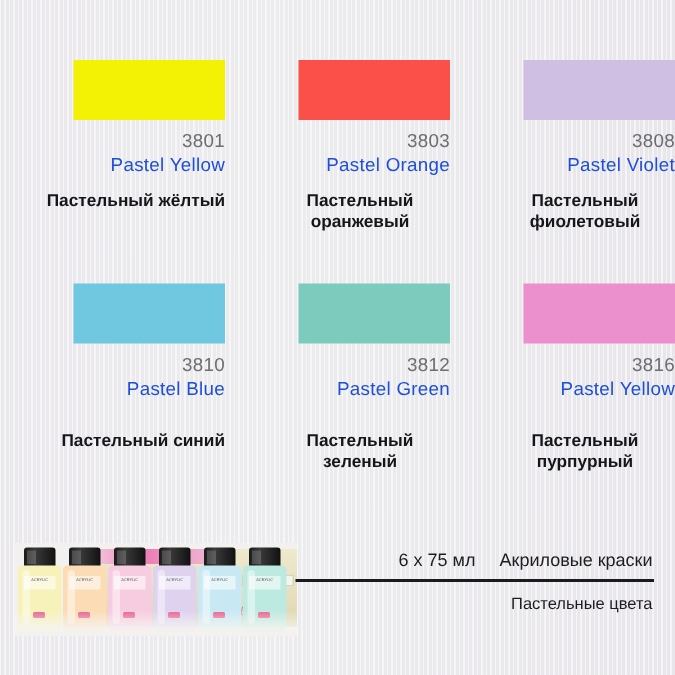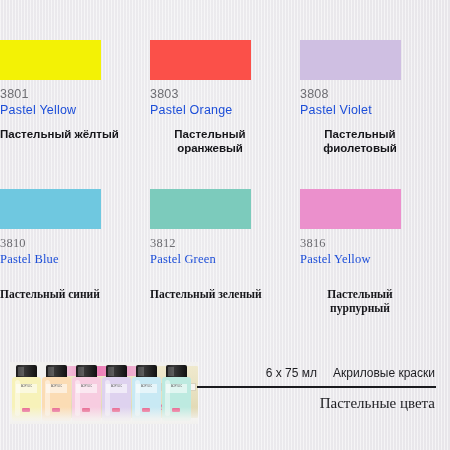--- a/index.html
+++ b/index.html
@@ -34,28 +34,27 @@
     top: 40px;
     width: 450px;
   }
 
   .swatch-row {
     display: flex;
     width: 450px;
   }
   .swatch-row.row-2 {
     margin-top: 34px;
-    font-family: Liberation Serif, serif;
   }
 
   .swatch-cell {
     width: 150px;
     display: flex;
     flex-direction: column;
-    align-items: flex-start;
+    align-items: flex-end;
   }
 
   .swatch-chip {
     width: 101px;
     height: 40px;
     display: block;
   }
 
   .swatch-code {
     margin-top: 6px;
@@ -248,24 +247,23 @@
   .rule {
     height: 2px;
     background: #1b1b1f;
     margin: 4px 0 0 1px;
     width: 239px;
   }
   .text-line-bottom {
     text-align: right;
     padding-right: 5px;
     margin-top: 6px;
-    font-size: 15px;
+    font-size: 11px;
     color: #1d1d21;
     line-height: 18px;
-    font-family: Liberation Serif, serif;
   }
 </style>
 </head>
 <body>
 
 <div class="page"></div>
 
 <div class="swatch-grid">
 
   <div class="swatch-row row-1">

